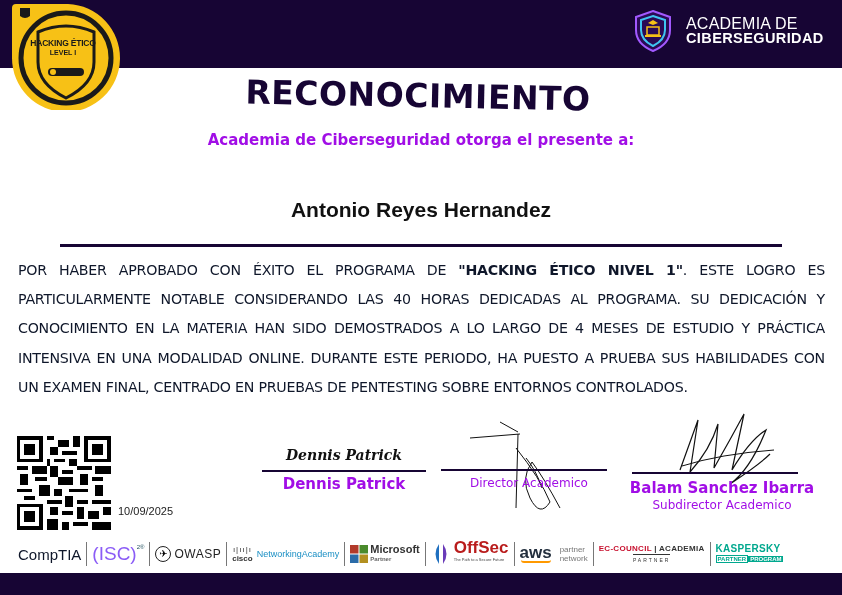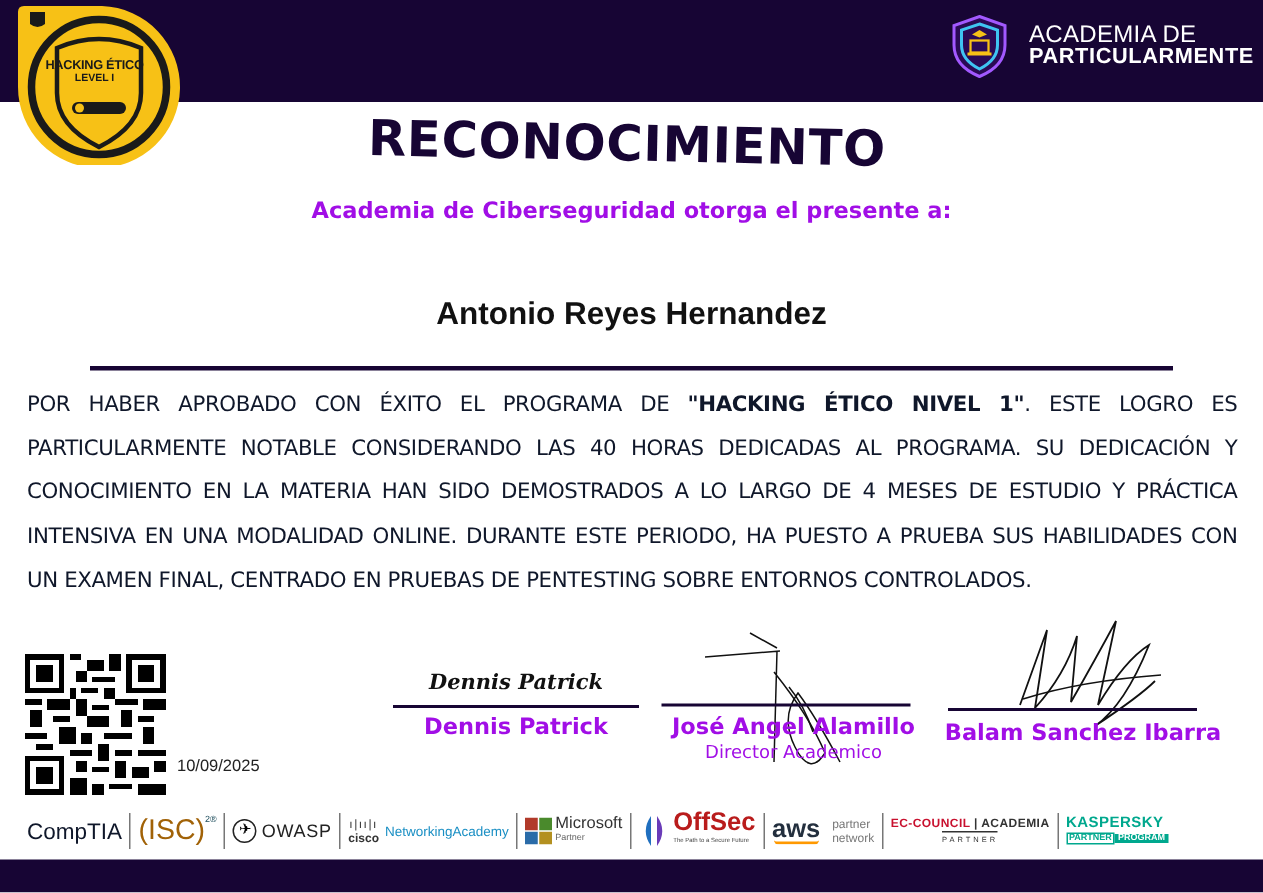--- a/index.html
+++ b/index.html
@@ -66,21 +66,21 @@
 <div class="brand">
   <svg class="brand-shield" viewBox="0 0 38 42">
     <path d="M19 1 L36 7 L36 20 Q36 34 19 41 Q2 34 2 20 L2 7 Z" fill="#2a0a55" stroke="#a259ff" stroke-width="2"></path>
     <path d="M19 6 L31 10 L31 20 Q31 30 19 36 Q7 30 7 20 L7 10 Z" fill="none" stroke="#3fc4f2" stroke-width="2"></path>
     <rect x="13" y="17" width="12" height="8" fill="none" stroke="#f7c116" stroke-width="1.5"></rect>
     <path d="M14 13 L19 10 L24 13 L19 15 Z" fill="#f7c116"></path>
     <rect x="11" y="25" width="16" height="2" fill="#f7c116"></rect>
   </svg>
   <div class="brand-text">
     <div class="brand-line1">ACADEMIA DE</div>
-    <div class="brand-line2">PARTICULARMENTE</div>
+    <div class="brand-line2">CIBERSEGURIDAD</div>
   </div>
 </div>
 
 <div class="title">RECONOCIMIENTO</div>
 <div class="subtitle">Academia de Ciberseguridad otorga el presente a:</div>
 
 <div class="recipient">Antonio Reyes Hernandez</div>
 <div class="recipient-line"></div>
 
 <div class="body-text"><span>POR HABER APROBADO CON ÉXITO EL PROGRAMA DE </span><b>"HACKING ÉTICO NIVEL 1"</b><span>. ESTE LOGRO ES PARTICULARMENTE NOTABLE CONSIDERANDO LAS 40 HORAS DEDICADAS AL PROGRAMA. SU DEDICACIÓN Y CONOCIMIENTO EN LA MATERIA HAN SIDO DEMOSTRADOS A LO LARGO DE 4 MESES DE ESTUDIO Y PRÁCTICA INTENSIVA EN UNA MODALIDAD ONLINE. DURANTE ESTE PERIODO, HA PUESTO A PRUEBA SUS HABILIDADES CON UN EXAMEN FINAL, CENTRADO EN PRUEBAS DE PENTESTING SOBRE ENTORNOS CONTROLADOS.</span></div>
@@ -144,40 +144,40 @@
 <div class="sig-block" style="left:262px; top:475px; width:164px;">
   <div class="sig-name">Dennis Patrick</div>
 </div>
 
 <svg class="sig-svg" style="left:470px; top:418px;" width="120" height="100" viewBox="0 0 120 100">
   <path d="M0 20 L50 16 M30 4 L48 14 M48 16 L46 90 M46 30 Q70 60 80 84 Q70 100 60 80 Q50 60 62 44 Q74 60 90 90" fill="none" stroke="#111" stroke-width="1"></path>
   <path d="M56 40 Q66 52 72 70" fill="none" stroke="#111" stroke-width="1"></path>
 </svg>
 <div class="sig-line" style="left:441px; top:469px; width:166px;"></div>
 <div class="sig-block" style="left:436px; top:475px; width:186px;">
-  <div class="sig-name">José Angel Alamillo</div>
   <div class="sig-role">Director Academico</div>
 </div>
 
 <svg class="sig-svg" style="left:670px; top:410px;" width="110" height="80" viewBox="0 0 110 80">
   <path d="M10 60 L28 10 L20 62 Q40 40 48 14 L44 58 Q60 30 74 4 L62 60 Q80 30 96 20 Q80 60 60 74 Q90 54 100 44" fill="none" stroke="#111" stroke-width="1.2"></path>
   <path d="M12 56 Q50 44 104 40" fill="none" stroke="#111" stroke-width="1"></path>
 </svg>
 <div class="sig-line" style="left:632px; top:472px; width:166px;"></div>
 <div class="sig-block" style="left:620px; top:479px; width:204px;">
   <div class="sig-name">Balam Sanchez Ibarra</div>
+  <div class="sig-role">Subdirector Academico</div>
 </div>
 
 <div class="logos">
   <div class="logo">
     <span style="color:#0f172a; font-size:15px;">CompTIA</span>
   </div>
   <div class="sep"></div>
   <div class="logo">
-    <span style="color:#a16207; font-size:19px;">(ISC)</span>
+    <span style="color:#8b5cf6; font-size:19px;">(ISC)</span>
     <span style="color:#1e4d5c; font-size:6px; align-self:flex-start; margin-top:4px;">2®</span>
   </div>
   <div class="sep"></div>
   <div class="logo">
     <span style="display:inline-block; width:16px; height:16px; border:1.5px solid #222; border-radius:50%; margin-right:3px; text-align:center; font-size:10px; line-height:13px;">✈</span>
     <span style="color:#222; font-size:12px; letter-spacing:0.5px;">OWASP</span>
   </div>
   <div class="sep"></div>
   <div class="logo">
     <div style="display:flex; flex-direction:column; align-items:center; margin-right:4px;">
@@ -190,21 +190,21 @@
     </div>
   </div>
   <div class="sep"></div>
   <div class="logo">
     <svg width="18" height="18" viewBox="0 0 18 18">
       <rect x="0" y="0" width="8.5" height="8.5" fill="#b13a2a"></rect>
         <rect x="9.5" y="0" width="8.5" height="8.5" fill="#4a8a2c"></rect>
       <rect x="0" y="9.5" width="8.5" height="8.5" fill="#2a6ba8"></rect>
         <rect x="9.5" y="9.5" width="8.5" height="8.5" fill="#b39020"></rect>
     </svg>
-    <div style="display:flex; flex-direction:column; margin-left:2px; line-height:10px;">
+    <div style="display:flex; flex-direction:column; margin-left:2px; line-height:10px;font-weight:bold;">
       <span style="color:#333; font-size:11px;">Microsoft</span>
       <span style="color:#666; font-size:6px;">Partner</span>
     </div>
   </div>
   <div class="sep"></div>
   <div class="logo">
     <svg width="20" height="22" viewBox="0 0 20 22">
       <path d="M8 1 Q1 11 8 21 Z" fill="#1f6fbf"></path>
         <path d="M12 1 Q19 11 12 21 Z" fill="#6a3bb8"></path>
     </svg>

